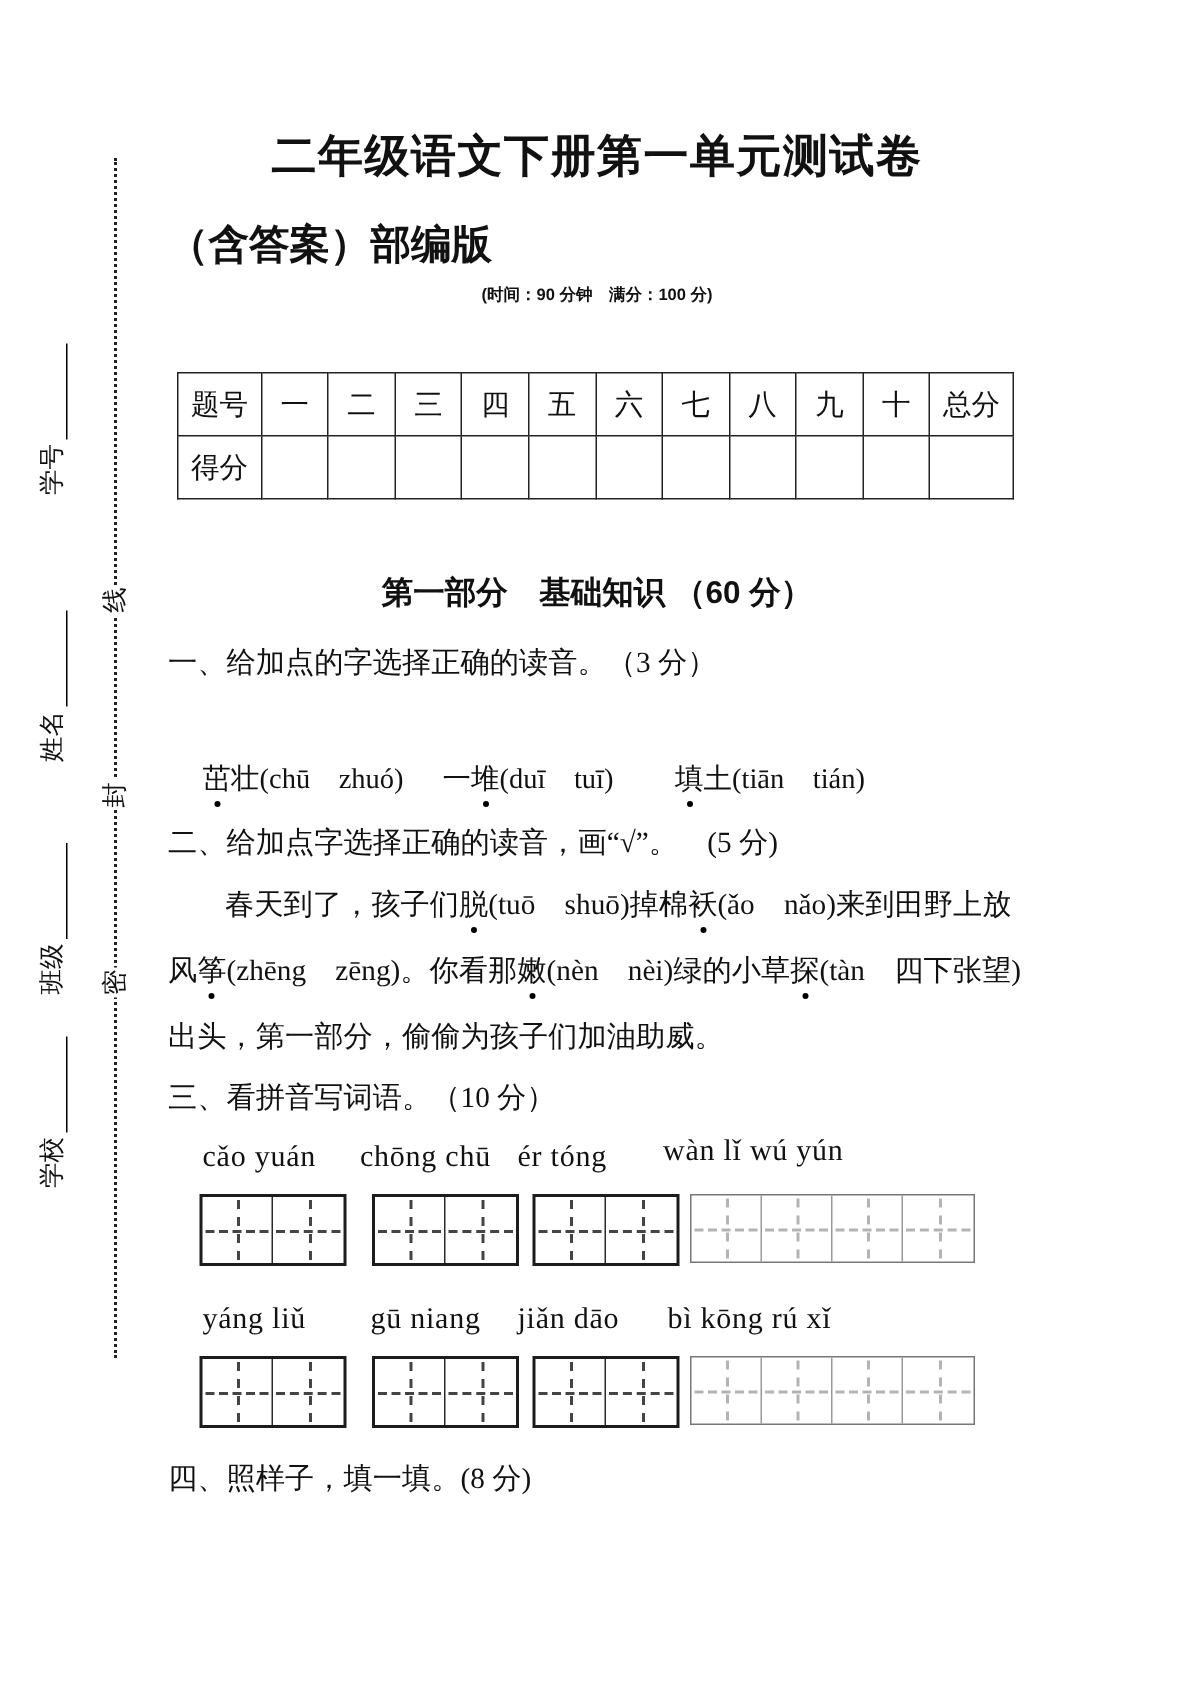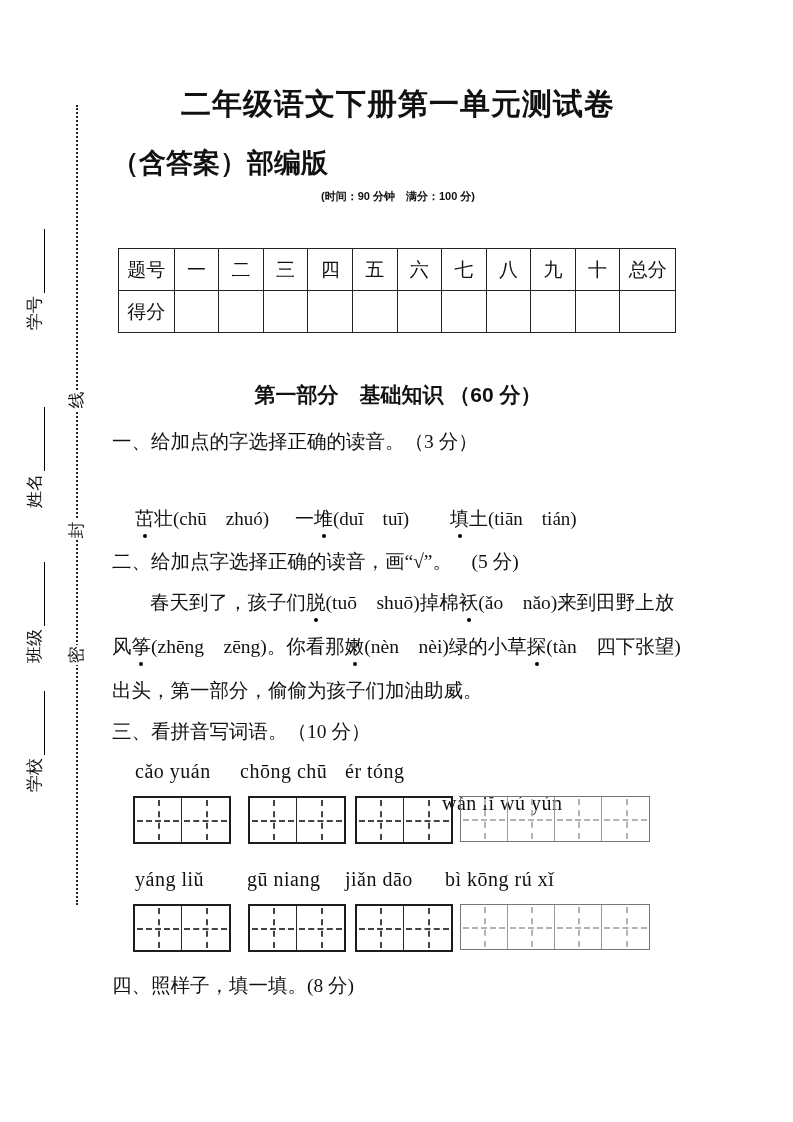--- a/index.html
+++ b/index.html
@@ -192,21 +192,21 @@
     <div class="para-line" style="top:633px; left:0;">
       <span>风</span><span class="dot">筝</span><span>(zhēng　zēng)。你看那</span><span class="dot">嫩</span><span>(nèn　nèi)绿的小草</span><span class="dot">探</span><span>(tàn　四下张望)</span>
     </div>
     <div class="para-line" style="top:677px; left:0;">出头，第一部分，偷偷为孩子们加油助威。</div>
 
     <div class="q-heading" style="top:718px;">三、看拼音写词语。（10 分）</div>
 
     <span class="py" style="top:760px; left:23px;">cǎo yuán</span>
     <span class="py" style="top:760px; left:128px;">chōng chū</span>
     <span class="py" style="top:760px; left:233px;">ér tóng</span>
-    <span class="py" style="top:792px; left:330px;">wàn  lǐ  wú  yún</span>
+    <span class="py" style="top:756px; left:330px;">wàn  lǐ  wú  yún</span>
 
     <div class="tzg dark" style="top:796px; left:21px;">
       <div class="cell"></div>
         <div class="cell"></div>
     </div>
     <div class="tzg dark" style="top:796px; left:136px;">
       <div class="cell"></div>
         <div class="cell"></div>
     </div>
     <div class="tzg dark" style="top:796px; left:243px;">

